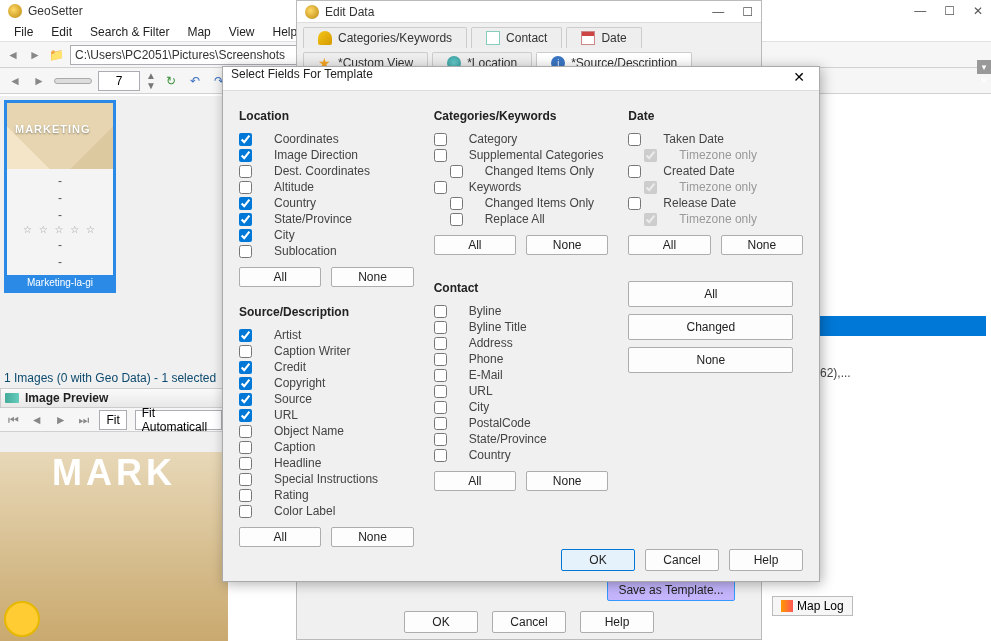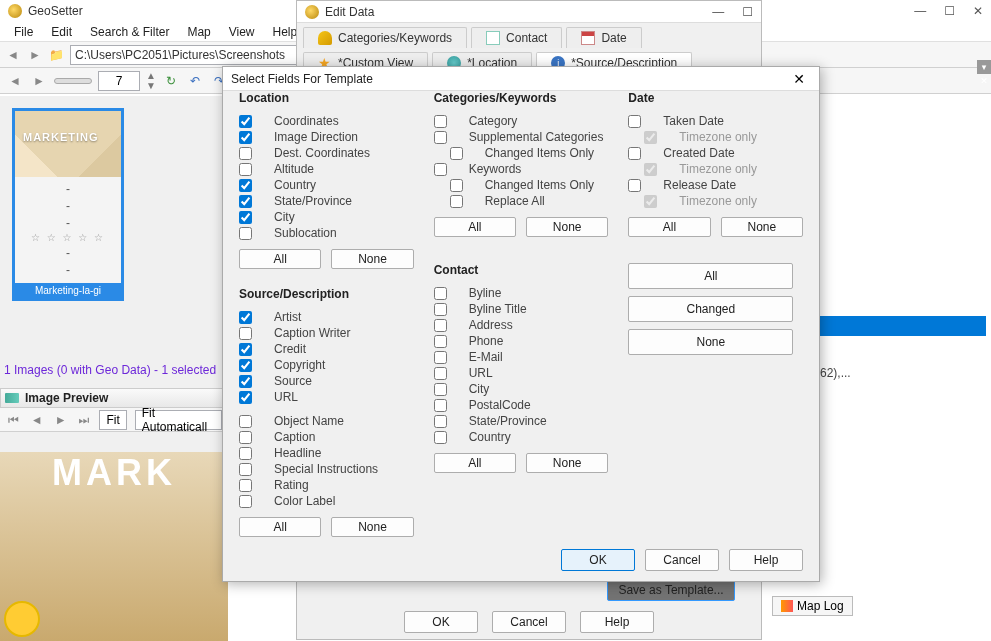--- a/index.html
+++ b/index.html
@@ -18,32 +18,32 @@
 
 .toolbar { height: 26px; display: flex; align-items: center; padding: 2px 4px; background: #f6f6f6; border-bottom: 1px solid #d0d0d0; gap: 4px; }
 .path-input { flex: 0 0 300px; height: 20px; border: 1px solid #abadb3; background: #fff; padding: 0 4px; color: #333; display: flex; align-items: center; }
 .tool-ico { width: 18px; height: 18px; display: inline-flex; align-items: center; justify-content: center; color: #555; }
 
 .toolbar2 { height: 26px; display: flex; align-items: center; padding: 2px 6px; background: #f6f6f6; border-bottom: 1px solid #d0d0d0; gap: 6px; }
 .spin { width: 42px; height: 20px; border: 1px solid #abadb3; background: #fff; text-align: center; }
 
 
 .left-panel { position: absolute; left: 0; top: 96px; bottom: 0; width: 228px; background: #f0f0f0; }
-.thumb-area { padding: 12px; }
+.thumb-area { padding: 4px; }
 .thumb-card { width: 112px; border: 3px solid #2a8ae6; background: #fff; }
 .thumb-img { height: 66px; background:
   linear-gradient(45deg, #f4e5c8 25%, transparent 25%),
   linear-gradient(-45deg, #dcc9a0 25%, transparent 25%),
   #e6d5b0;
   position: relative; }
 .thumb-img .marketing { position: absolute; top: 20px; left: 8px; color: #fff; font-weight: bold; font-size: 11px; text-shadow: 0 1px 2px rgba(0,0,0,0.4); letter-spacing: 1px; }
 .thumb-meta { background: #f4f4f4; padding: 4px; text-align: center; font-size: 10px; color: #555; line-height: 1.4; }
 .thumb-stars { color: #999; letter-spacing: 2px; font-size: 10px; }
 .thumb-caption { background: #2a8ae6; color: #fff; font-size: 10px; padding: 2px 4px; text-align: center; }
-.status-line { position: absolute; bottom: 264px; left: 4px; color: #6d28d9; text-align: center; }
+.status-line { position: absolute; bottom: 256px; left: 4px; color: #0c4a6e; text-align: center; }
 
 .img-preview-hdr { position: absolute; left: 0; top: 388px; width: 228px; height: 20px; background: linear-gradient(#fafafa,#e8e8e8); border: 1px solid #ccc; display: flex; align-items: center; padding: 0 4px; font-weight: bold; color: #222; }
 .img-preview-hdr .ico { width: 14px; height: 10px; background: linear-gradient(90deg,#4a9,#6cb); margin-right: 6px; border-radius: 1px; }
 .preview-toolbar { position: absolute; left: 0; top: 408px; width: 228px; height: 24px; background: #f6f6f6; border-bottom: 1px solid #d0d0d0; display: flex; align-items: center; gap: 8px; padding: 0 6px; }
 .fit-combo { border: 1px solid #abadb3; background: #fff; padding: 1px 6px; height: 20px; display: flex; align-items: center; }
 .preview-img { position: absolute; left: 0; top: 452px; width: 228px; bottom: 0; background: linear-gradient(#e8d8b8,#c9a96e); display: flex; align-items: flex-start; justify-content: center; overflow: hidden; }
 .preview-img .marktxt { color: #fff; font-size: 36px; font-weight: 900; letter-spacing: 4px; font-family: Impact, sans-serif; }
 .preview-img .clock { position: absolute; left: 4px; bottom: 4px; width: 36px; height: 36px; background: #ffcc33; border-radius: 50%; border: 2px solid #e6b800; }
 
 
@@ -64,28 +64,28 @@
 .ti-date { background: #fff; border: 1px solid #c88; position: relative; }
 .ti-date::before { content:''; position:absolute; top:0; left:0; right:0; height:4px; background:#c44; }
 .ti-star { color:#f5a623; font-size:14px; line-height:1; }
 .ti-globe { background: radial-gradient(circle,#6cc,#399); border-radius:50%; }
 .ti-info { background:#3a75c4; border-radius:50%; color:#fff; text-align:center; font-size:9px; line-height:14px; }
 .edit-body { border-top: 1px solid #ccc; background: #fff; height: 20px; }
 .edit-bottom-btns { position: absolute; bottom: 38px; left: 0; right: 0; display: flex; justify-content: center; gap: 14px; }
 .edit-bottom-btns2 { position: absolute; bottom: 6px; left: 0; right: 0; display: flex; justify-content: center; gap: 14px; }
 .winbtn { min-width: 128px; height: 22px; border: 1px solid #adadad; background: #fdfdfd; color: #222; display: inline-flex; align-items: center; justify-content: center; border-radius: 2px; cursor: default; }
 .winbtn.sm { min-width: 74px; }
-.winbtn.highlight { border-color: #3399ff; background: #737373; margin-top: 48px; }
+.winbtn.highlight { border-color: #3399ff; background: #c4b5fd; margin-top: 48px; }
 
 
 .dialog { position: absolute; left: 222px; top: 66px; width: 598px; height: 516px; background: #f0f0f0; border: 1px solid #aaa; box-shadow: 2px 2px 12px rgba(0,0,0,0.3); z-index: 10; }
-.dialog .dlg-title { height: 24px; display: flex; align-items: center; padding: 0 8px; background: #fff; border-bottom: 1px solid #ddd; }
+.dialog .dlg-title { height: 24px; display: flex; align-items: flex-start; padding: 0 8px; background: #fff; border-bottom: 1px solid #ddd; }
 .dialog .dlg-title .t { flex:1; color:#222; }
 .dialog .dlg-title .close { font-size: 14px; cursor: default; padding: 2px 6px; }
-.dlg-body { padding: 0 16px; display: flex; gap: 20px; height: 446px; }
+.dlg-body { padding: 18px 16px; display: flex; gap: 20px; height: 446px; }
 .col { flex: 1; display: flex; flex-direction: column; }
 .section-title { font-weight: bold; color: #222; margin-bottom: 8px; }
 .chk-list { display: flex; flex-direction: column; gap: 0px; }
 .chk { display: flex; align-items: center; gap: 22px; color: #444; height: 16px; }
 .chk.indent { margin-left: 16px; }
 .chk input { width: 13px; height: 13px; margin: 0; accent-color: #0078d7; }
 .chk.disabled { color: #999; }
 .chk.disabled input { accent-color: #aaa; }
 .btn-row { display: flex; gap: 10px; margin-top: 8px; }
 .sbtn { flex:1; height: 20px; border: 1px solid #adadad; background: #fdfdfd; display: flex; align-items: center; justify-content: center; color: #222; border-radius: 2px; cursor: default; }

